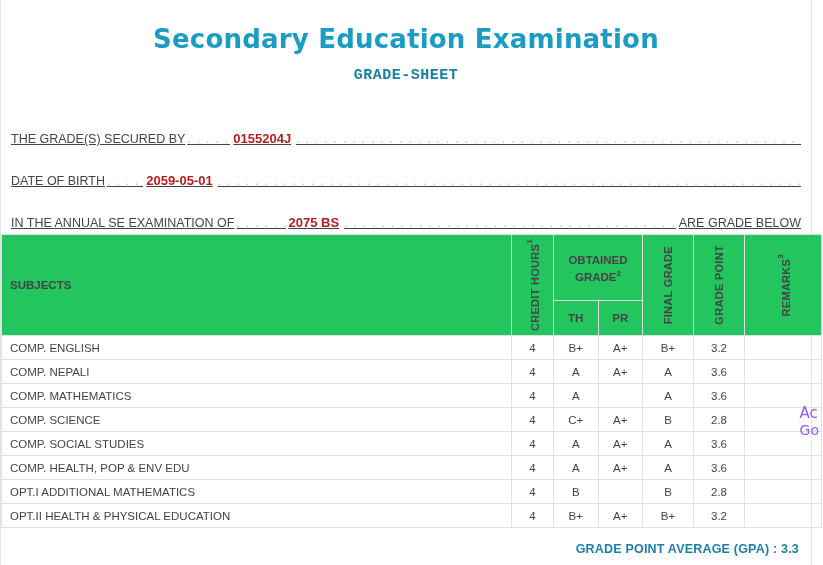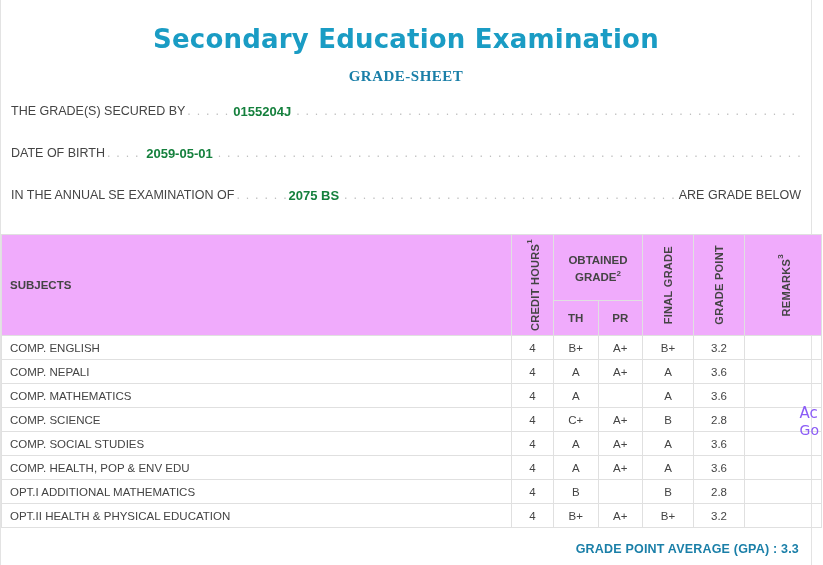--- a/index.html
+++ b/index.html
@@ -38,56 +38,57 @@
     font-family: "DejaVu Sans", sans-serif;
     font-size: 26px;
     font-weight: bold;
     color: #1a9cc4;
     letter-spacing: 0.2px;
     margin: 0;
     padding: 0 0 2px 0;
     line-height: 34px;
   }
   .sub-title {
-    font-family: Liberation Serif, serif;
+    font-family: Liberation Mono, monospace;
     font-size: 15px;
     font-weight: bold;
     color: #1a7fa8;
     letter-spacing: 0.5px;
     margin: 0;
     padding: 8px 0 0 0;
     line-height: 20px;
   }
   .info-lines {
     margin-top: 18px;
     padding: 0 10px;
   }
   .info-row {
     display: flex;
-    align-items: flex-start;
+    align-items: flex-end;
     font-size: 12.5px;
     color: #444;
     height: 42px;
     white-space: nowrap;
     overflow: hidden;
+    text-decoration: underline;
   }
   .info-label {
     color: #444;
     font-size: 12.5px;
   }
   .info-dots {
     color: #bfbfbf;
     font-size: 12.5px;
     letter-spacing: 1.2px;
     padding: 0 2px;
     overflow: hidden;
   }
   .info-value {
     font-weight: bold;
-    color: #15803d;
+    color: #b91c1c;
     font-size: 13px;
     padding: 0 3px;
   }
   .info-tail {
     color: #444;
     font-size: 12.5px;
     padding-left: 3px;
   }
   .flex-dots {
     flex: 1 1 auto;
@@ -98,21 +99,21 @@
     border-collapse: collapse;
     margin-top: 4px;
     table-layout: fixed;
   }
   table.grades th, table.grades td {
     border: 1px solid #e0e0e0;
     font-size: 11.5px;
     color: #444;
   }
   thead th {
-    background: #f0abfc;
+    background: #22c55e;
     font-weight: bold;
     color: #3a3a3a;
     padding: 4px 3px;
     text-align: center;
     vertical-align: middle;
   }
   th.subjects-head {
     text-align: left;
     padding-left: 8px;
     width: 498px;

